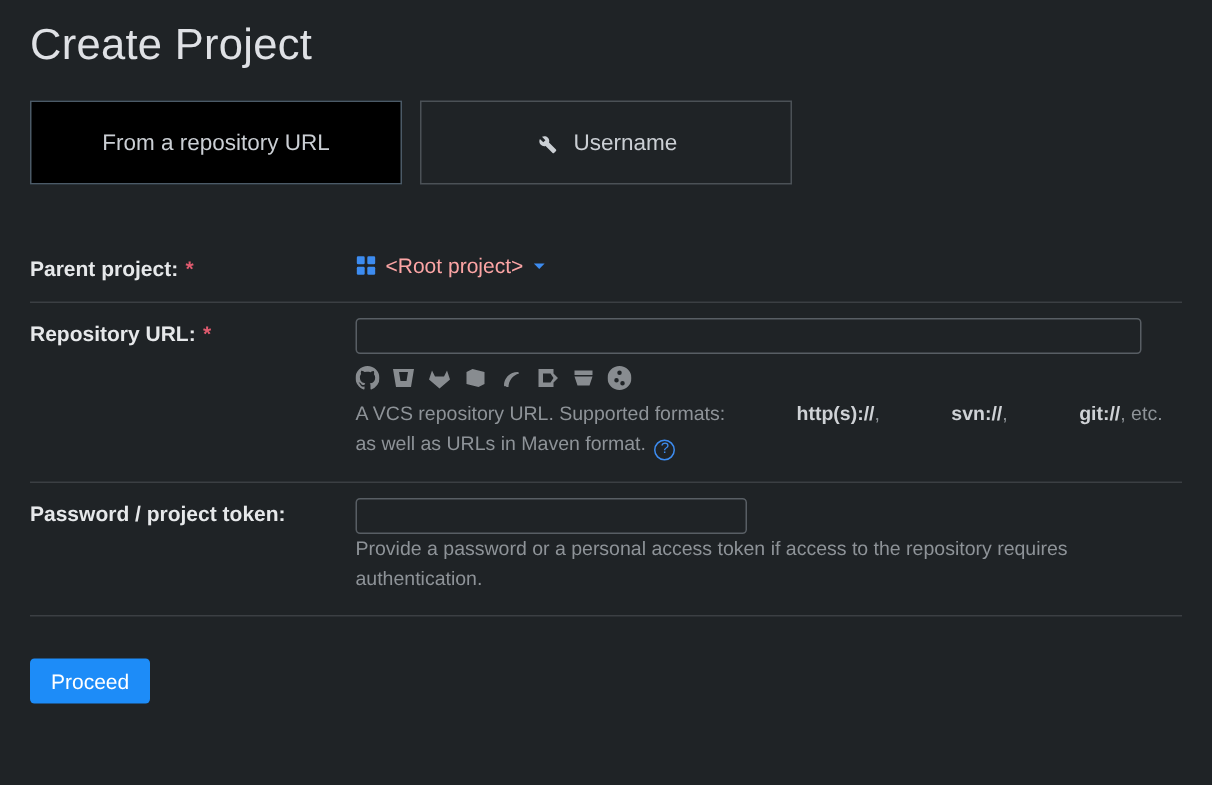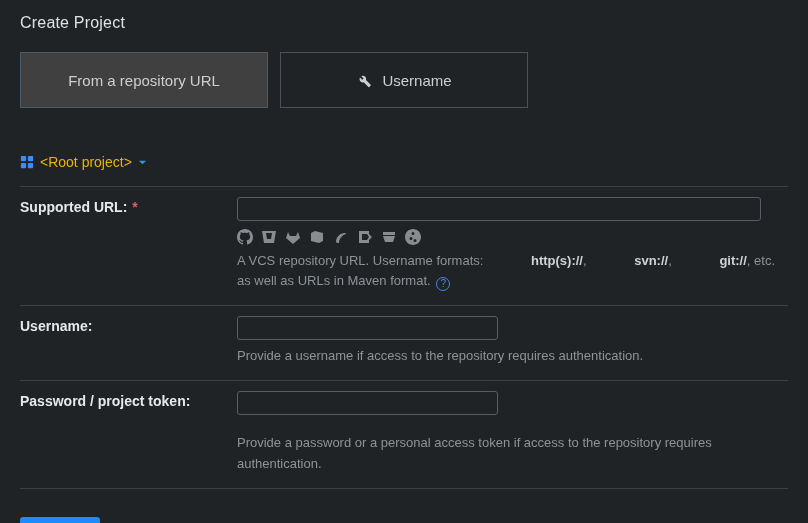--- a/index.html
+++ b/index.html
@@ -7,40 +7,40 @@
       background: #1f2326;
       color: #cbcfd4;
       font-family: -apple-system, BlinkMacSystemFont, "Segoe UI", Arial, sans-serif;
       font-size: 14px;
       width: 808px;
       height: 523px;
       overflow: hidden;
     }
     .container { padding: 14px 20px 20px 20px; }
     .page-title {
-      font-size: 16px;
+      font-size: 29px;
       font-weight: 400;
       color: #dfe1e5;
       margin-bottom: 20px;
       letter-spacing: 0.2px;
     }
     .tabs { display: flex; gap: 12px; margin-bottom: 42px; }
     .tab {
       height: 56px;
       width: 248px;
       display: flex;
       align-items: center;
       justify-content: center;
       border: 1px solid #4b5156;
       color: #cbcfd4;
       font-size: 15px;
       cursor: pointer;
       gap: 10px;
     }
-    .tab.active { background: #404040; border-color: #4b5a67; }
+    .tab.active { background: #000000; border-color: #4b5a67; }
     .tab svg { width: 16px; height: 16px; fill: #cbcfd4; }
     .form-row {
       display: flex;
       border-bottom: 1px solid #3b3f43;
       padding: 10px 0 14px 0;
     }
     .form-row.first { padding-top: 4px; }
     .label-col {
       width: 217px;
       flex-shrink: 0;
@@ -48,21 +48,21 @@
       font-weight: 600;
       font-size: 14px;
       padding-top: 2px;
     }
     .required { color: #e05b6f; margin-left: 1px; }
     .field-col { flex: 1; }
     .parent-link {
       display: inline-flex;
       align-items: center;
       gap: 6px;
-      color: #eab308;
+      color: #fca5a5;
       font-size: 14px;
       cursor: pointer;
     }
     .icon-grid { width: 14px; height: 14px; fill: #3d8cf0; }
     .chev { width: 9px; height: 9px; fill: #3d8cf0; }
     .text-input {
       background: transparent;
       border: 1px solid #585e64;
       border-radius: 3px;
       height: 24px;
@@ -124,39 +124,42 @@
     </div>
     <div class="tab">
       <svg viewBox="0 0 24 24">
           <path d="M22 19l-7-7c.6-1.6.2-3.5-1.1-4.8-1.6-1.6-4-1.9-5.9-.9l3.4 3.4-2.1 2.1L5.9 8.4c-1 1.9-.7 4.3.9 5.9 1.3 1.3 3.2 1.7 4.8 1.1l7 7c.4.4 1 .4 1.4 0l2-2c.4-.4.4-1 0-1.4z"></path>
         </svg>
       <span>Username</span>
     </div>
   </div>
 
   <div class="form-row first">
+    <div class="label-col">
+      <span>Parent project:</span><span class="required"> *</span>
+    </div>
     <div class="field-col">
       <span class="parent-link">
         <svg class="icon-grid" viewBox="0 0 16 16">
             <rect x="1" y="1" width="6" height="6" rx="1"></rect>
             <rect x="9" y="1" width="6" height="6" rx="1"></rect>
             <rect x="1" y="9" width="6" height="6" rx="1"></rect>
             <rect x="9" y="9" width="6" height="6" rx="1"></rect>
           </svg>
         <span>&lt;Root project&gt;</span>
         <svg class="chev" viewBox="0 0 10 10">
             <path d="M1 3l4 4 4-4z"></path>
           </svg>
       </span>
     </div>
   </div>
 
   <div class="form-row">
     <div class="label-col">
-      <span>Supported URL:</span><span class="required"> *</span>
+      <span>Repository URL:</span><span class="required"> *</span>
     </div>
     <div class="field-col">
       <input type="text" class="text-input wide" value="" style="">
       <div class="vcs-icons">
         <svg viewBox="0 0 16 16">
             <path d="M8 0C3.58 0 0 3.58 0 8c0 3.54 2.29 6.53 5.47 7.59.4.07.55-.17.55-.38v-1.49c-2.23.48-2.7-1.07-2.7-1.07-.36-.93-.89-1.18-.89-1.18-.73-.5.06-.49.06-.49.8.06 1.23.83 1.23.83.72 1.23 1.88.87 2.33.67.07-.52.28-.87.51-1.07-1.78-.2-3.64-.89-3.64-3.95 0-.87.31-1.59.82-2.15-.08-.2-.36-1.02.08-2.12 0 0 .67-.21 2.2.82A7.6 7.6 0 0 1 8 3.87c.68 0 1.36.09 2 .27 1.53-1.04 2.2-.82 2.2-.82.44 1.1.16 1.92.08 2.12.51.56.82 1.27.82 2.15 0 3.07-1.87 3.75-3.65 3.95.29.25.54.73.54 1.48v2.2c0 .21.15.46.55.38A8 8 0 0 0 16 8c0-4.42-3.58-8-8-8z"></path>
           </svg>
         <svg viewBox="0 0 16 16">
             <path d="M1 2l2 12h10l2-12H1zm9 8H6L5 4h6l-1 6z"></path>
           </svg>
@@ -173,38 +176,31 @@
             <path d="M2 2h10v3l3 3-3 3v3H2V2zm3 3v6h5l2-3-2-3H5z"></path>
           </svg>
         <svg viewBox="0 0 16 16">
             <path d="M2 3h12v3H2V3zm0 4h12l-2 6H4l-2-6z"></path>
           </svg>
         <svg viewBox="0 0 16 16">
             <path d="M8 0C3.58 0 0 3.58 0 8s3.58 8 8 8 8-3.58 8-8-3.58-8-8-8zM6 11a1.5 1.5 0 1 1 0-3 1.5 1.5 0 0 1 0 3zm2-5a1.5 1.5 0 1 1 0-3 1.5 1.5 0 0 1 0 3zm2 7a1.5 1.5 0 1 1 0-3 1.5 1.5 0 0 1 0 3z"></path>
           </svg>
       </div>
       <div class="hint">
-        <span>A VCS repository URL. Username formats: </span><b>http(s)://</b>, <b>svn://</b>, <b>git://</b><span>, etc. as well as URLs in Maven format.</span>
+        <span>A VCS repository URL. Supported formats: </span><b>http(s)://</b>, <b>svn://</b>, <b>git://</b><span>, etc. as well as URLs in Maven format.</span>
         <span class="info-circle">?</span>
       </div>
     </div>
   </div>
 
-  <div class="form-row">
-    <div class="label-col">Username:</div>
-    <div class="field-col">
-      <input type="text" class="text-input narrow" value="" style="">
-      <div class="hint" style="margin-top:6px;">Provide a username if access to the repository requires authentication.</div>
-    </div>
-  </div>
 
   <div class="form-row">
     <div class="label-col">Password / project token:</div>
     <div class="field-col">
       <input type="password" class="text-input narrow" value="" style="">
-      <div class="hint" style="margin-top:18px;">Provide a password or a personal access token if access to the repository requires authentication.</div>
+      <div class="hint" style="margin-top:0;">Provide a password or a personal access token if access to the repository requires authentication.</div>
     </div>
   </div>
 
   <div class="actions">
     <button class="btn-primary">Proceed</button>
   </div>
 </div>
 
 </body></html>

